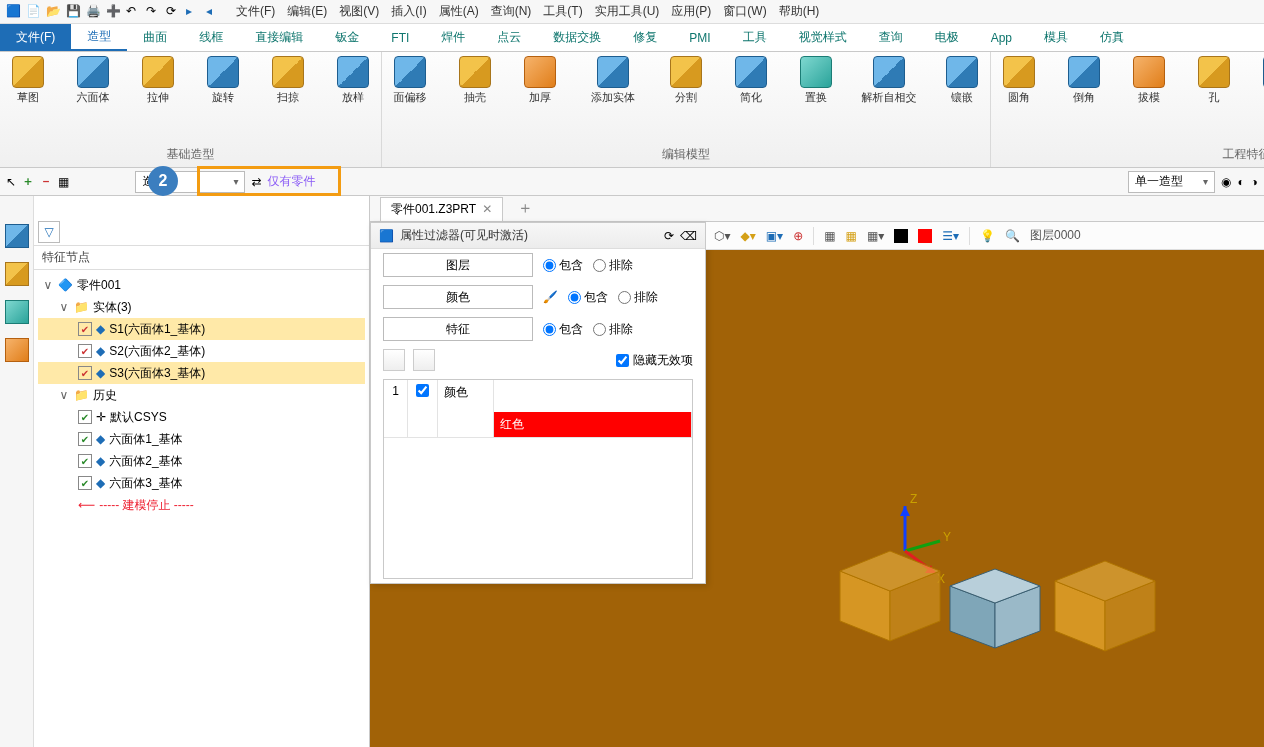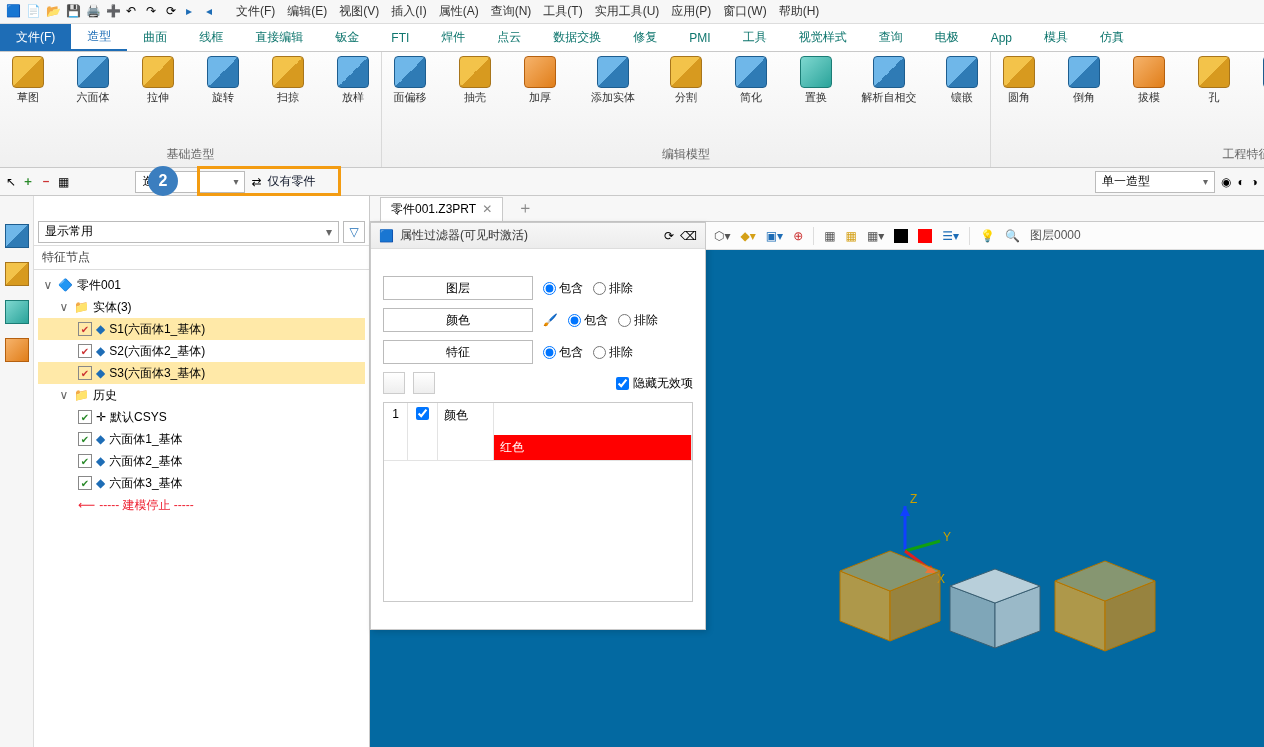--- a/index.html
+++ b/index.html
@@ -51,34 +51,34 @@
 .tree .node .tw { width:12px; text-align:center; color:#666; }
 .tree .node .cb { width:14px; height:14px; border:1px solid #888; display:inline-flex; align-items:center; justify-content:center; font-size:10px; }
 .tree .node.l1 { padding-left: 4px; }
 .tree .node.l2 { padding-left: 20px; }
 .tree .node.l3 { padding-left: 40px; }
 .tree .node.hl { background:#ffe9a8; }
 .tree .node .lbl { white-space:nowrap; }
 .stopline { color:#e23; padding-left:40px; height:22px; display:flex; align-items:center; gap:4px; }
 
 
-.viewport { flex:1; position:relative; background:#0369a1; }
+.viewport { flex:1; position:relative; background:#a16207; }
 .doc-tab { height:26px; border-bottom:1px solid #c9c9c9; display:flex; align-items:center; padding-left:10px; gap:8px; background:#f7f7f7; }
 .doc-tab .t { background:#fff; border:1px solid #c9c9c9; border-bottom:none; padding:3px 10px; display:flex; align-items:center; gap:6px; }
 .doc-tab .plus { color:#888; font-size:16px; padding:0 6px; }
 
 .view-toolbar { height:28px; border-bottom:1px solid #ddd; display:flex; align-items:center; padding:0 8px; gap:10px; color:#555; background:#fcfcfc; }
 .view-toolbar .sp { width:1px; height:18px; background:#ddd; }
 .view-toolbar .sw { width:14px; height:14px; display:inline-block; }
 
 
 .attr-panel { position:absolute; left:0px; top:26px; width:336px; background:#fff; border:1px solid #c9c9c9; box-shadow:2px 2px 6px rgba(0,0,0,.15); }
 .attr-panel .hd { height:26px; background:linear-gradient(#f7f7f7,#ececec); display:flex; align-items:center; padding:0 8px; gap:6px; border-bottom:1px solid #ddd; }
 .attr-panel .hd .ttl { flex:1; color:#333; }
-.attr-panel .body { padding:27px 12px; }
+.attr-panel .body { padding:4px 12px; }
 .frow { display:flex; align-items:center; gap:10px; margin-bottom:8px; }
 .frow .fld { flex:0 0 150px; height:24px; border:1px solid #bbb; display:flex; align-items:center; justify-content:center; background:#fff; }
 .frow label { display:flex; align-items:center; gap:3px; }
 .toolb { display:flex; gap:8px; align-items:center; margin:4px 0 8px 0; }
 .toolb .btn { width:22px; height:22px; border:1px solid #ccc; background:linear-gradient(#fff,#eee); }
 .toolb .chk { margin-left:auto; display:flex; align-items:center; gap:4px; }
 .grid { border:1px solid #c9c9c9; }
 .grid .gh { display:flex; background:#f3f3f3; border-bottom:1px solid #c9c9c9; }
 .grid .gh div { padding:4px 6px; border-right:1px solid #c9c9c9; text-align:center; }
 .grid .gr { display:flex; border-bottom:1px solid #e3e3e3; }
@@ -274,23 +274,23 @@
   <span>↖</span>
   <span style="color:#2a8a2a;font-weight:bold">＋</span>
   <span style="color:#c33;font-weight:bold">－</span>
   <span>▦</span>
   <div class="callout">2</div>
   <div class="orange-box"></div>
   <div class="dd" style="margin-left:60px; width:110px">
       <span>造型</span>
     </div>
   <span>⇄</span>
-  <span style="color:#0f172a">仅有零件</span>
+  <span style="color:#8b5cf6">仅有零件</span>
   <div style="flex:1"></div>
-  <div class="dd" style="width:120px">
+  <div class="dd" style="width:87px">
       <span>单一造型</span>
     </div>
   <span>◉</span>
   <span>◐</span>
   <span>◑</span>
 </div>
 
 <div class="mgr-title">
   <span>管理器</span>
   <span style="margin-left:auto">▾</span>
@@ -301,23 +301,20 @@
 
   <div class="left-strip">
     <div class="sic ic-blue"></div>
     <div class="sic ic-cube"></div>
     <div class="sic ic-teal"></div>
     <div class="sic ic-orange"></div>
   </div>
 
   <div class="mgr">
     <div class="row1">
-      <div class="sel">
-          <span>显示常用</span>
-        </div>
       <span style="width:22px;height:22px;border:1px solid #bbb;display:flex;align-items:center;justify-content:center;color:#1e6db6">▽</span>
     </div>
     <div class="row2">特征节点</div>
 
     <div class="tree">
       <div class="node l1">
         <span class="tw">∨</span>
           <span>🔷</span>
           <span class="lbl">零件001</span>
       </div>

